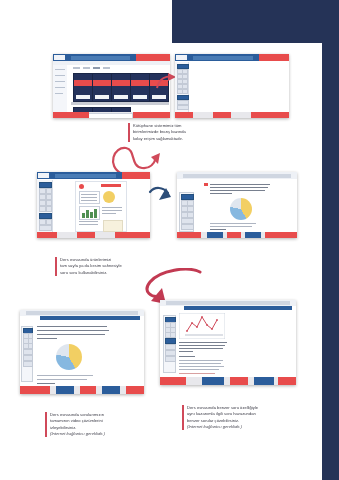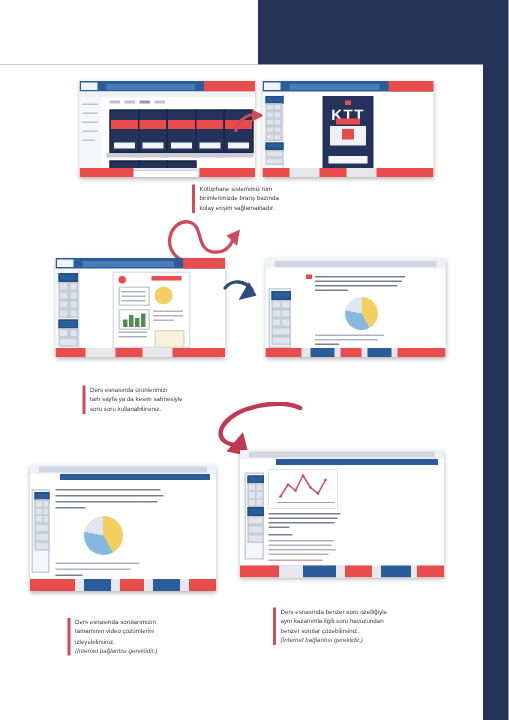--- a/index.html
+++ b/index.html
@@ -155,27 +155,20 @@
     <div class="tool" style="left:7px;top:12px;width:4px;height:3px;"></div>
     <div class="tool" style="left:1.5px;top:17px;width:4px;height:3px;"></div>
     <div class="tool" style="left:7px;top:17px;width:4px;height:3px;"></div>
     <div class="tool" style="left:1.5px;top:22px;width:4px;height:3px;"></div>
     <div class="tool" style="left:7px;top:22px;width:4px;height:3px;"></div>
     <div class="tool" style="left:1.5px;top:27px;width:4px;height:3px;"></div>
     <div class="tool" style="left:7px;top:27px;width:4px;height:3px;"></div>
     <div class="tool sel" style="left:1.5px;top:33px;width:10px;height:3px;"></div>
     <div class="tool" style="left:1.5px;top:38px;width:10px;height:3px;"></div>
     <div class="tool" style="left:1.5px;top:43px;width:10px;height:3px;"></div>
-  </div>
-  <div class="ktt-cover" style="left:40px;top:10px;width:34px;height:48px;">
-    <div class="kt-top"></div>
-    <div class="kt-title">KTT</div>
-    <div class="kt-sub"></div>
-    <div class="kt-env"></div>
-    <div class="kt-foot"></div>
   </div>
   <div class="footbar"></div>
   <div class="foot-red" style="left:0;width:18px;"></div>
   <div class="foot-red" style="left:38px;width:18px;"></div>
   <div class="foot-red" style="left:76px;width:38px;"></div>
 </div>
 
 <div class="caption" style="left:128px;top:123px;width:72px;">
   <div>Kütüphane sistemimiz tüm</div>
   <div>birimlerimizde branş bazında</div>

